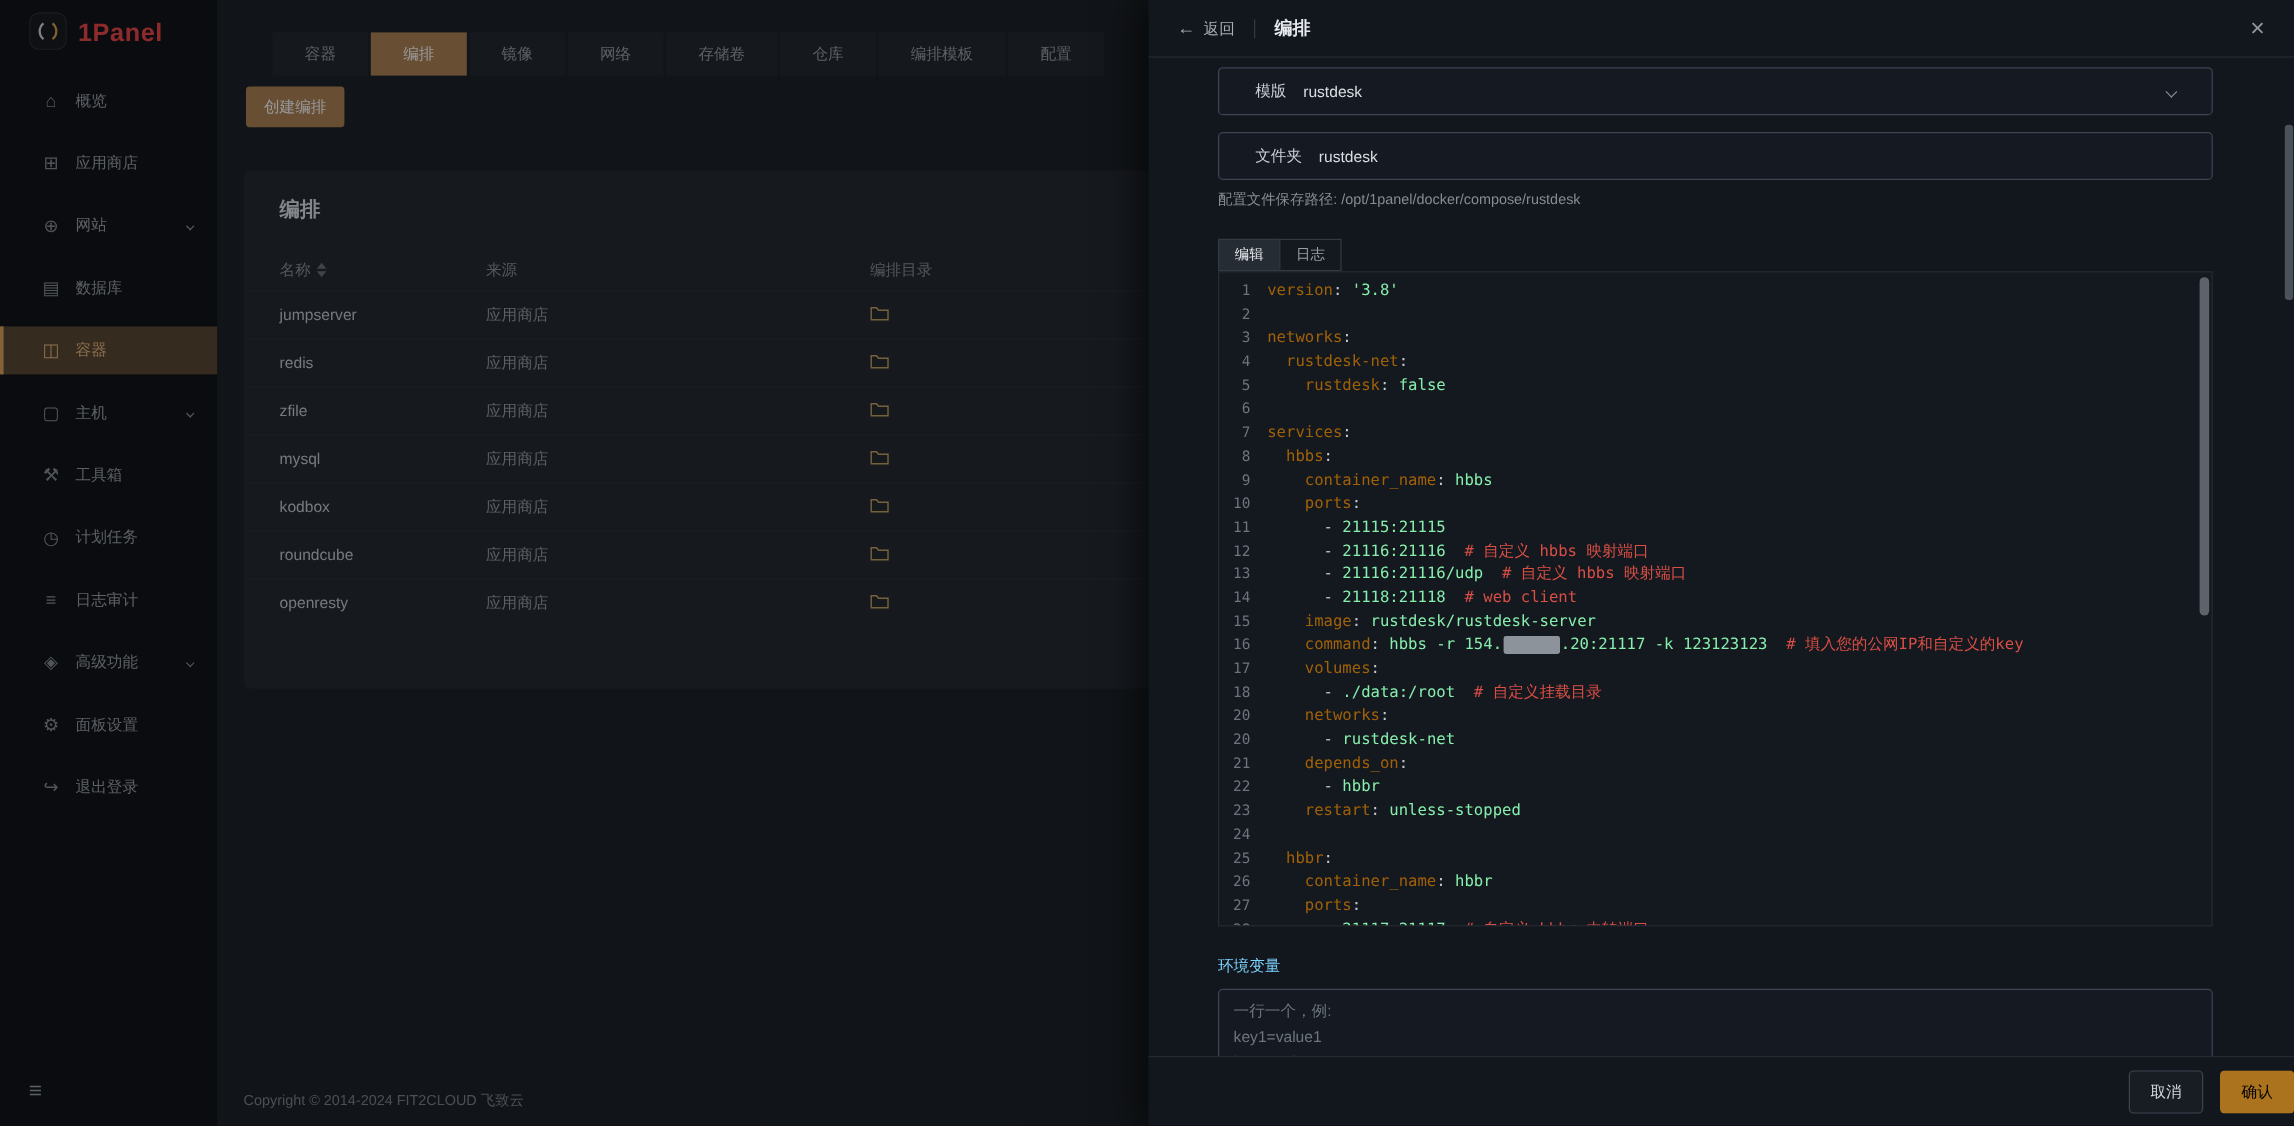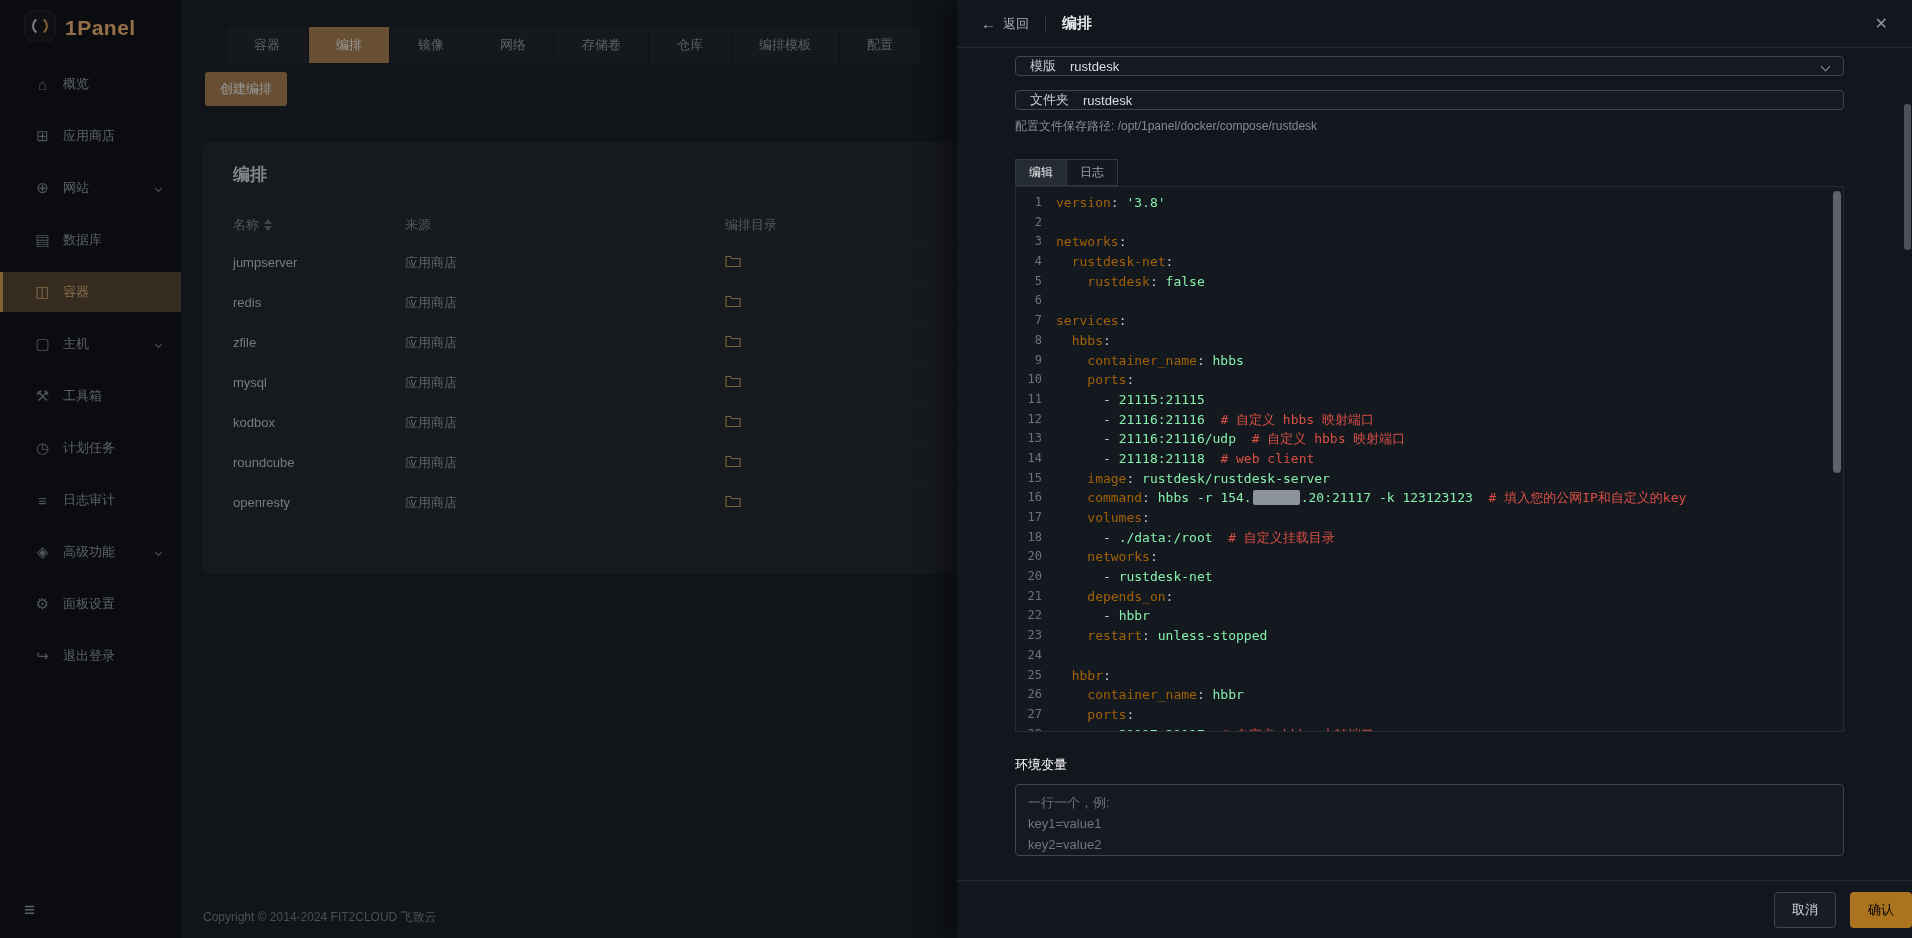--- a/index.html
+++ b/index.html
@@ -3,21 +3,21 @@
 <meta charset="utf-8">
 <style>
   *{margin:0;padding:0;box-sizing:border-box;}
   html,body{width:1912px;height:938px;overflow:hidden;background:#0c0e11;
     font-family:"Liberation Sans","DejaVu Sans",sans-serif;}
   .stage{position:relative;width:1912px;height:938px;background:#1b1e24;}
 
   
   .sidebar{position:absolute;left:0;top:0;width:181px;height:100%;background:#101114;z-index:1;}
   .logo{display:flex;align-items:center;gap:9px;height:56px;padding-left:24px;}
-  .logo-text{font-size:21px;font-weight:bold;color:#fdba74;letter-spacing:.5px;}
+  .logo-text{font-size:21px;font-weight:bold;color:#ef4444;letter-spacing:.5px;}
   .menu{margin-top:8px;}
   .mi{display:flex;align-items:center;gap:12px;height:40px;margin-bottom:12px;padding-left:34px;
       color:#9aa0a8;font-size:13px;cursor:pointer;position:relative;}
   .mic{font-size:15px;width:17px;text-align:center;color:#878d95;}
   .mil{white-space:nowrap;}
   .mi.active{background:#584530;color:#ecba7e;}
   .mi.active .mic{color:#ecba7e;}
   .mi.active::before{content:"";position:absolute;left:0;top:0;bottom:0;width:3px;background:#e0a358;}
   .chev{display:inline-block;width:7px;height:7px;border-right:1.5px solid #8a9097;
         border-bottom:1.5px solid #8a9097;transform:rotate(45deg);}
@@ -52,22 +52,22 @@
   
   .drawer{position:absolute;top:0;right:0;width:955px;height:100%;background:#12161d;z-index:10;
       box-shadow:-10px 0 26px rgba(0,0,0,.55);}
   .dhead{height:48px;display:flex;align-items:center;padding:0 24px;border-bottom:1px solid #252a31;}
   .back{display:flex;align-items:center;gap:7px;color:#a7adb5;font-size:13px;cursor:pointer;}
   .back .arr{font-size:15px;}
   .hdr-div{width:1px;height:16px;background:#333a42;margin:0 16px;}
   .dtitle{font-size:15px;font-weight:bold;color:#e6e9ed;}
   .close{margin-left:auto;color:#8f959d;font-size:16px;cursor:pointer;}
   .dbody{position:absolute;top:48px;bottom:58px;left:0;right:0;padding:8px 68px 0 58px;overflow:hidden;}
-  .field{height:20px;border:1px solid #3d4554;background:#141922;border-radius:4px;display:flex;
-      align-items:center;gap:14px;padding:0 14px;cursor:pointer;}
+  .field{height:40px;border:1px solid #3d4554;background:#141922;border-radius:4px;display:flex;
+      align-items:center;gap:14px;padding:0 30px;cursor:pointer;}
   .field.first{margin-bottom:14px;}
   .flabel{font-size:13px;color:#c9ced5;white-space:nowrap;}
   .fvalue{font-size:13px;color:#dadee3;}
   .field .chev{margin-left:auto;}
   .hint{margin-top:8px;font-size:12px;color:#868c94;}
   .edtabs{margin-top:24px;display:flex;}
   .edtab{padding:4px 13px;font-size:12px;border:1px solid #343a42;background:#14181f;color:#9aa0a8;cursor:pointer;}
   .edtab + .edtab{margin-left:-1px;}
   .edtab.active{background:#262c34;color:#e9ebef;}
   .editor{position:relative;height:546px;background:#14181f;border:1px solid #262b33;overflow:hidden;
@@ -75,21 +75,21 @@
   .cl{display:flex;height:19.7px;line-height:19.7px;white-space:pre;}
   .ln{flex:none;width:26px;text-align:right;color:#6d747e;font-size:12px;}
   .ct{padding-left:14px;white-space:pre;}
   .tk-p{color:#c3c9d1;}
   .tk-k{color:#a16207;}
   .tk-v{color:#86efac;}
   .tk-c{color:#d94f45;}
   .tk-r{background:#8d939b;color:transparent;border-radius:2px;margin:0 1px;}
   .ed-scroll{position:absolute;top:2px;right:2px;bottom:2px;width:8px;}
   .ed-scroll .thumb{position:absolute;top:2px;width:8px;height:282px;background:#6b7179;border-radius:4px;opacity:.85;}
-  .env-label{margin-top:24px;font-size:13px;color:#ffffff;}
+  .env-label{margin-top:24px;font-size:13px;color:#7dd3fc;}
   .env-box{margin-top:10px;height:72px;border:1px solid #3d4554;border-radius:4px;background:#141922;
       padding:7px 12px;font-size:13px;line-height:21px;color:#6e757e;overflow:hidden;cursor:text;}
   .dfoot{position:absolute;left:0;right:0;bottom:0;height:58px;background:#12161d;border-top:1px solid #252a31;
       display:flex;align-items:center;justify-content:flex-end;gap:14px;}
   .btn{font-size:13px;padding:8px 17px;border-radius:4px;border:1px solid transparent;cursor:pointer;font-family:inherit;}
   .btn.ghost{background:#181d24;border-color:#3d4450;color:#d3d7dd;}
   .btn.primary{background:#ab731e;color:#000000;}
   .drawer-scroll{position:absolute;top:48px;right:1px;bottom:58px;width:7px;}
   .drawer-scroll .thumb{position:absolute;top:56px;width:7px;height:146px;background:#4c525a;border-radius:3px;}
 </style>

